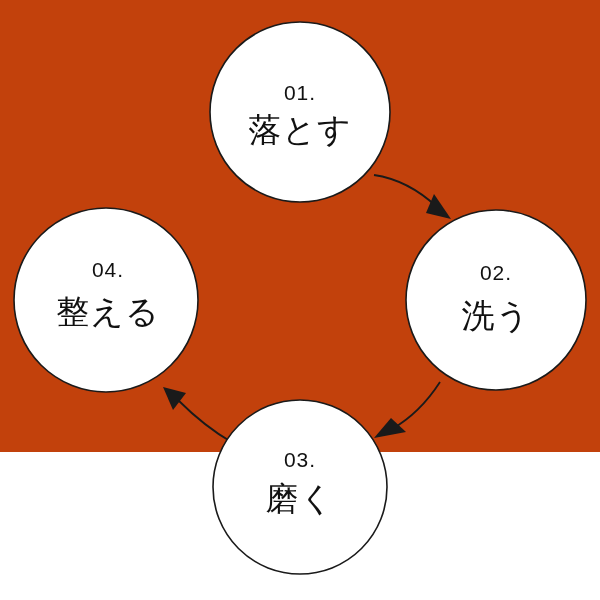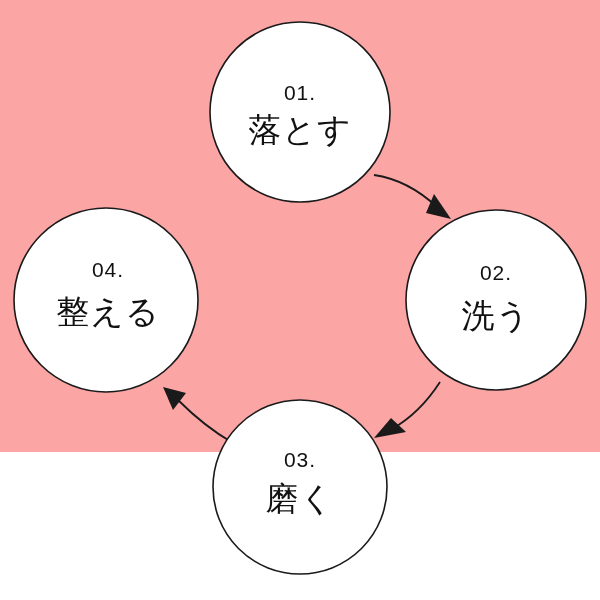--- a/index.html
+++ b/index.html
@@ -11,21 +11,21 @@
   body {
     width: 600px;
     height: 600px;
     font-family: "Liberation Sans", "DejaVu Sans", sans-serif;
     overflow: hidden;
   }
   #diagram-root {
     position: relative;
     width: 600px;
     height: 452px;
-    background: #fca5a5;
+    background: #c2410c;
   }
   svg.diagram-canvas {
     display: block;
     width: 600px;
     height: 600px;
   }
   .node-circle {
     fill: #ffffff;
     stroke: #1a1a1a;
     stroke-width: 1.6;

